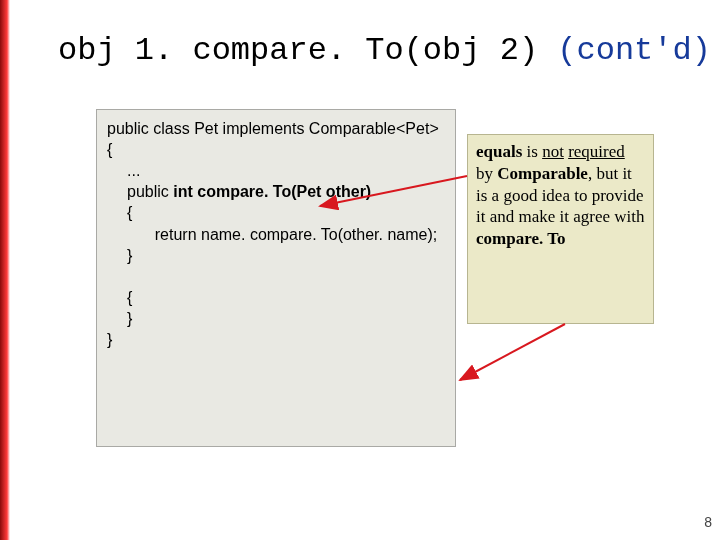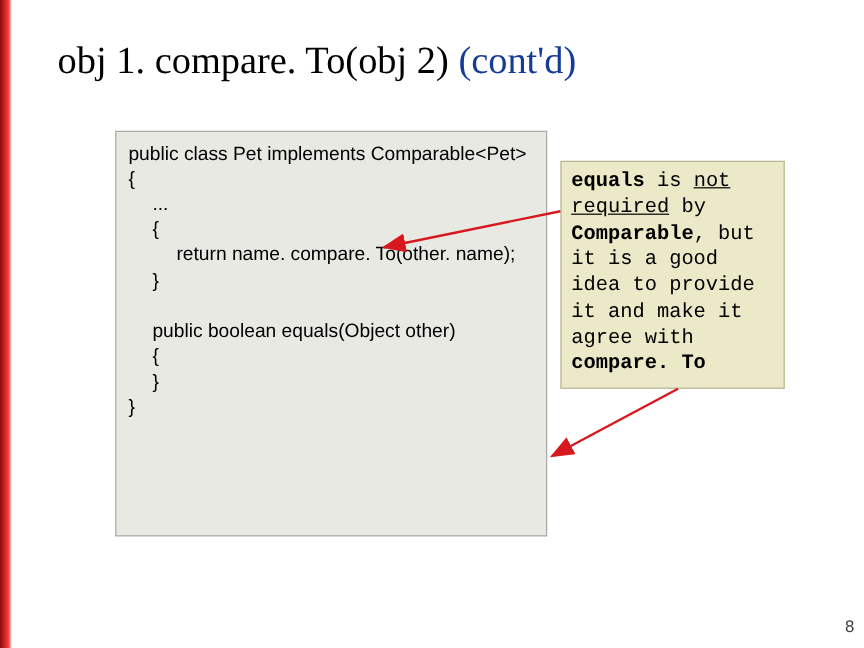--- a/index.html
+++ b/index.html
@@ -10,51 +10,51 @@
     position: relative;
   }
   .left-stripe {
     position: absolute;
     left: 0; top: 0;
     width: 10px; height: 540px;
     background: linear-gradient(to right, #8a0b0b, #ff3a3a 70%, #ffffff 100%);
   }
   .title {
     position: absolute;
-    left: 48px; top: 32px;
+    left: 58px; top: 32px;
     font-size: 32px;
-    font-family: Liberation Serif, serif;
+    font-family: Liberation Mono, monospace;
     color: #000;
     white-space: nowrap;
   }
   .title .blue { color: #163a9a; }
   .code-box {
     position: absolute;
     left: 96px; top: 109px;
     width: 360px; height: 338px;
     background: #e9e9e3;
     border: 1px solid #a9a9a5;
     padding: 8px 10px;
     font-family: Arial, sans-serif;
     font-size: 16px;
     line-height: 1.32;
     color: #000;
   }
   .code-box .ind1 { padding-left: 20px; display: block; }
-  .code-box .ind2 { padding-left: 40px; display: block; }
+  .code-box .ind2 { padding-left: 40px; display: block; text-align: center; }
   .code-box .ind3 { padding-left: 96px; display: block; }
   .code-box .row { display: block; min-height: 21px; }
   .note-box {
     position: absolute;
     left: 467px; top: 134px;
     width: 187px; height: 190px;
     background: #ebe9c8;
     border: 1px solid #b7b590;
     padding: 6px 8px;
-    font-family: Liberation Mono, monospace;
+    font-family: Liberation Serif, serif;
     font-size: 17px;
     line-height: 1.28;
     color: #000;
   }
   b { font-weight: 700; }
   .ul { text-decoration: underline; }
   .page-num {
     position: absolute;
     right: 8px; bottom: 10px;
     font-size: 14px;
@@ -69,25 +69,25 @@
 <div class="left-stripe"></div>
 
 <div class="title">
   <span>obj 1. compare. To(obj 2) </span><span class="blue">(cont'd)</span>
 </div>
 
 <div class="code-box">
   <span class="row">public class Pet implements Comparable&lt;Pet&gt;</span>
   <span class="row">{</span>
   <span class="row ind1">...</span>
+  <span class="row ind1"><span>public </span><b>int</b><b> compare. To(Pet other)</b></span>
   <span class="row ind1">{</span>
   <span class="row ind2">return name. compare. To(other. name);</span>
   <span class="row ind1">}</span>
   <span class="row">&nbsp;</span>
-  <span class="row ind1">public boolean equals(Object other)</span>
   <span class="row ind1">{</span>
   <span class="row ind1">}</span>
   <span class="row">}</span>
 </div>
 
 <div class="note-box">
   <b>equals</b><span> is </span><span class="ul">not</span>
   <span class="ul">required</span><span> by </span><b>Comparable</b><span>, but it is a good idea to provide it and make it agree with </span><b>compare. To</b>
 </div>
 

